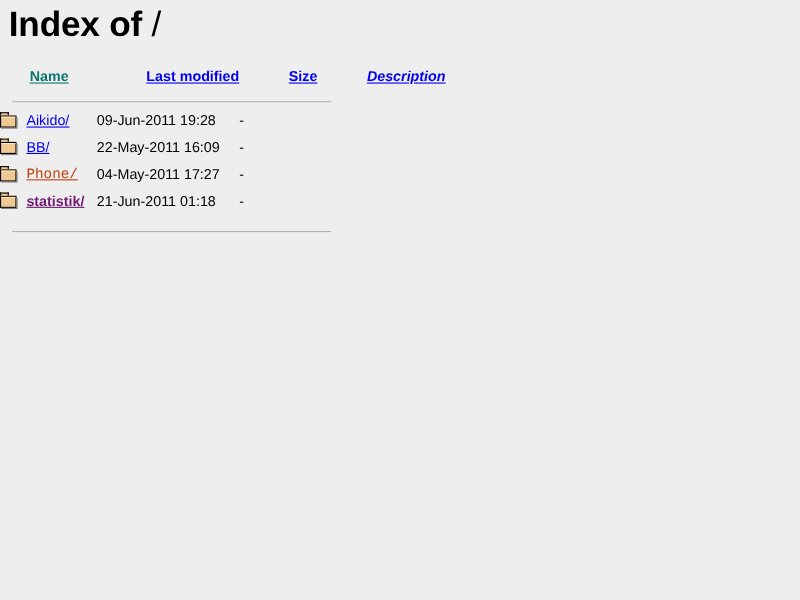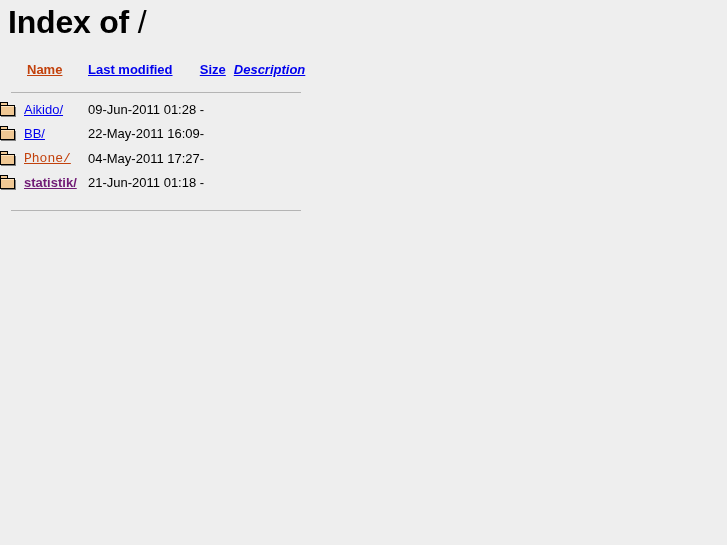--- a/index.html
+++ b/index.html
@@ -83,20 +83,21 @@
   a.sort-link,
   a.entry-link {
     color: #0000ee;
     text-decoration: underline;
     font-family: "Liberation Sans", sans-serif;
     font-size: 13px;
     cursor: pointer;
   }
   a.sort-link {
     font-weight: bold;
+    margin-left: 45px;
   }
   th.col-name   a.sort-link { margin-left: 3px; }
   th.col-date   a.sort-link { }
   th.col-size   a.sort-link { }
   th.col-desc   a.sort-link { }
 
   
   th.col-name  { text-align: left; padding-left: 2px; }
   th.col-date  { text-align: left; padding-left: 1px; }
   th.col-size  { text-align: left; padding-left: 4px; }
@@ -212,21 +213,21 @@
       <col class="col-icon">
       <col class="col-name">
       <col class="col-date">
       <col class="col-size">
       <col class="col-desc">
     </colgroup>
     <thead>
       <tr class="header-row">
         <th class="col-icon"></th>
         <th class="col-name">
-          <a class="sort-link" href="#" style="color: #c2410c;">Name</a>
+          <a class="sort-link" href="#" style="color: #0f766e;">Name</a>
         </th>
         <th class="col-date">
           <a class="sort-link" href="#" style="color: rgb(0, 0, 238);">Last modified</a>
         </th>
         <th class="col-size">
           <a class="sort-link" href="#" style="color: rgb(0, 0, 238); text-align: center;">Size</a>
         </th>
         <th class="col-desc">
           <a class="sort-link" href="#" style="color: rgb(0, 0, 238);">Description</a>
         </th>
@@ -234,21 +235,21 @@
       <tr class="rule-row rule-top">
         <td colspan="5">
           <div class="hr" style="background: rgb(180, 180, 180);"></div>
         </td>
       </tr>
     </thead>
     <tbody id="rows-body">
         <tr class="entry-row">
           <td class="cell-icon"><span class="folder-icon"><span class="tab" style="background: rgb(240, 200, 148);"></span><span class="body" style="background: rgb(240, 200, 148);"></span><span class="hl"></span><span class="shadow-r"></span><span class="shadow-b"></span></span></td>
           <td class="cell-name"><a class="entry-link" href="#" style="color: rgb(0, 0, 238);">Aikido/</a></td>
-          <td class="cell-date">09-Jun-2011 01:28</td>
+          <td class="cell-date">09-Jun-2011 19:28</td>
           <td class="cell-size">-</td>
           <td class="cell-desc"></td>
         </tr>
         <tr class="entry-row">
           <td class="cell-icon"><span class="folder-icon"><span class="tab" style="background: rgb(240, 200, 148);"></span><span class="body" style="background: rgb(240, 200, 148);"></span><span class="hl"></span><span class="shadow-r"></span><span class="shadow-b"></span></span></td>
           <td class="cell-name"><a class="entry-link" href="#" style="color: rgb(0, 0, 238); text-align: center;">BB/</a></td>
           <td class="cell-date">22-May-2011 16:09</td>
           <td class="cell-size">-</td>
           <td class="cell-desc"></td>
         </tr>

